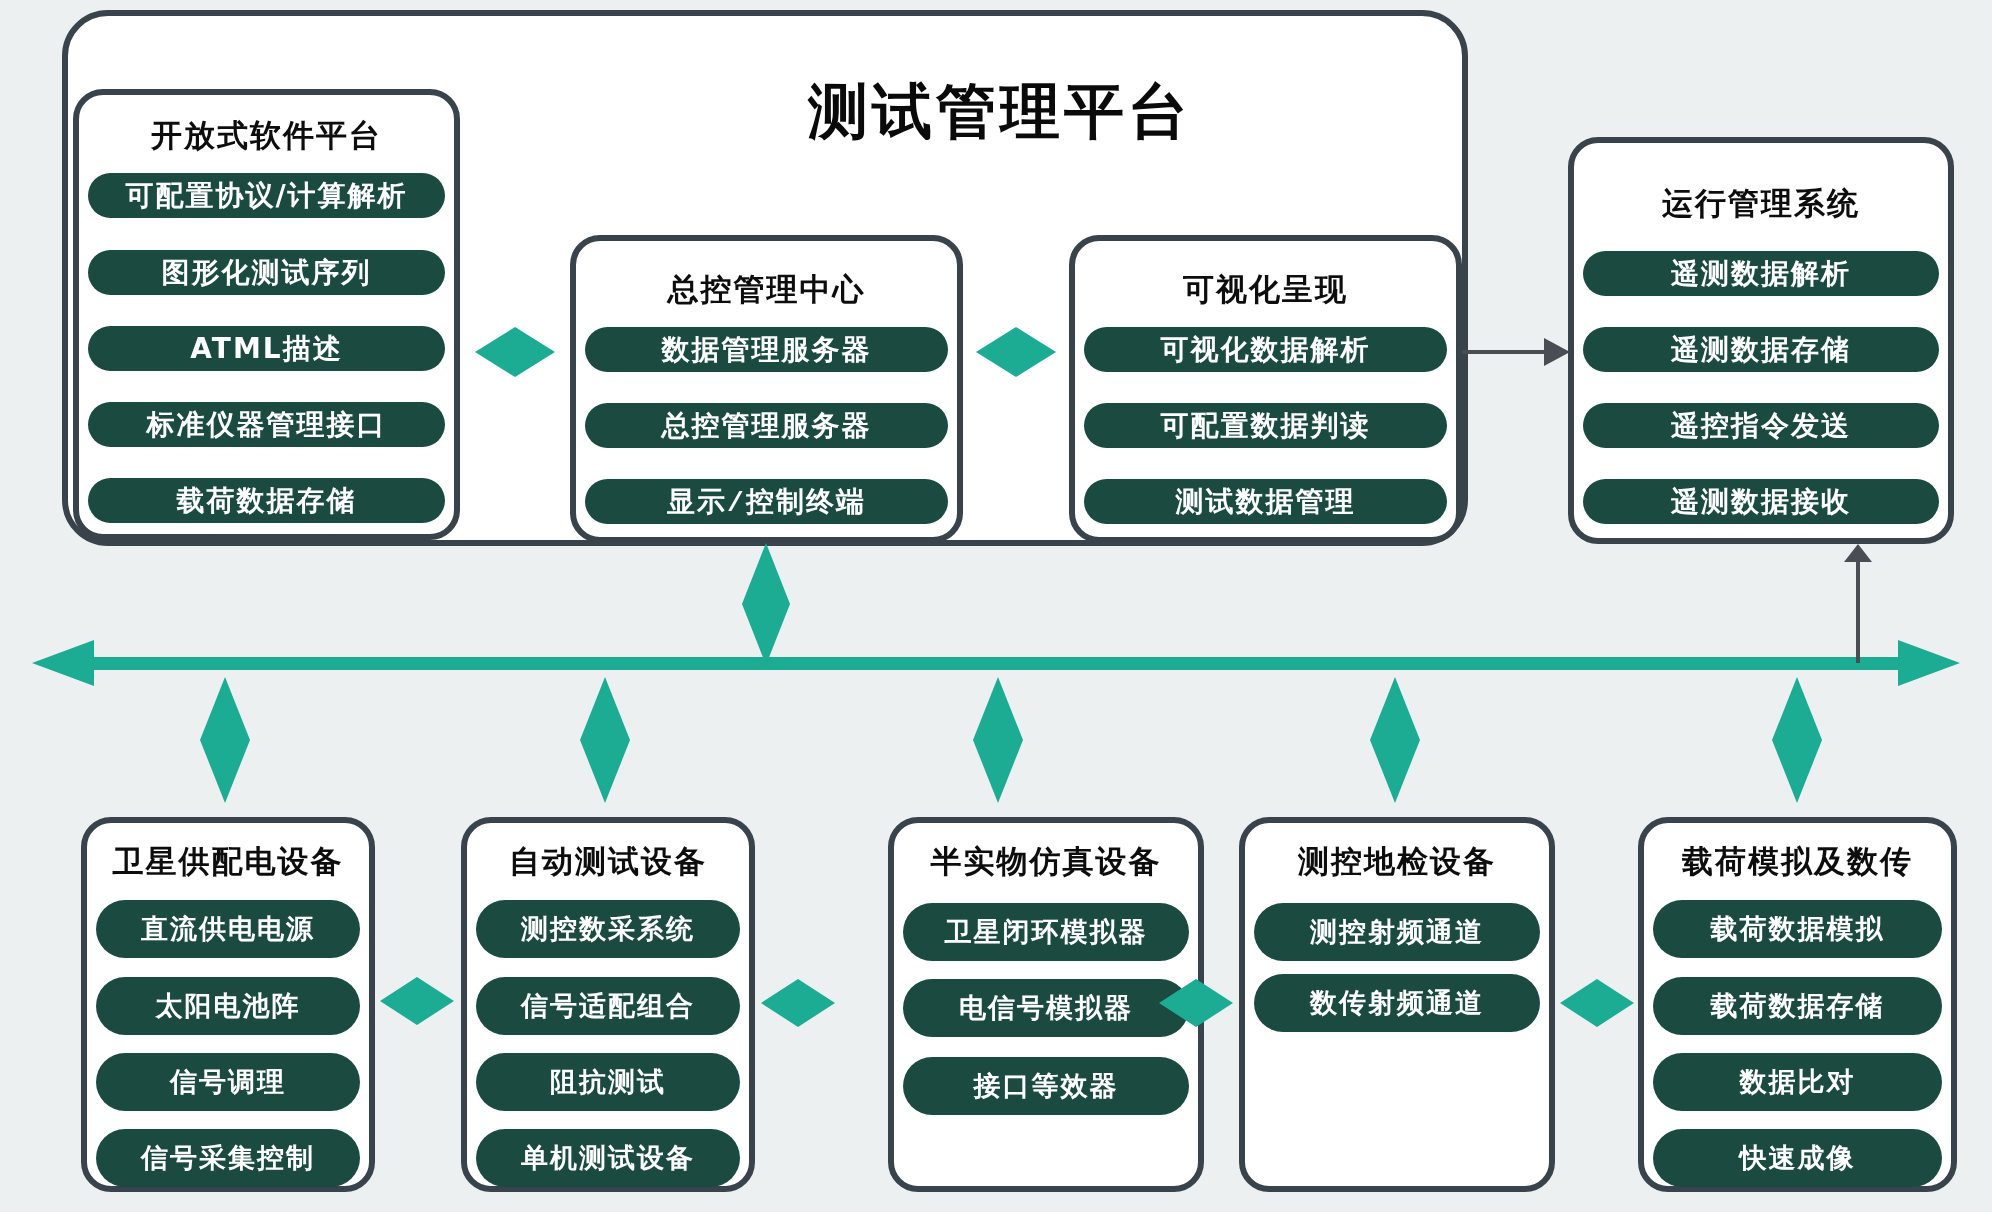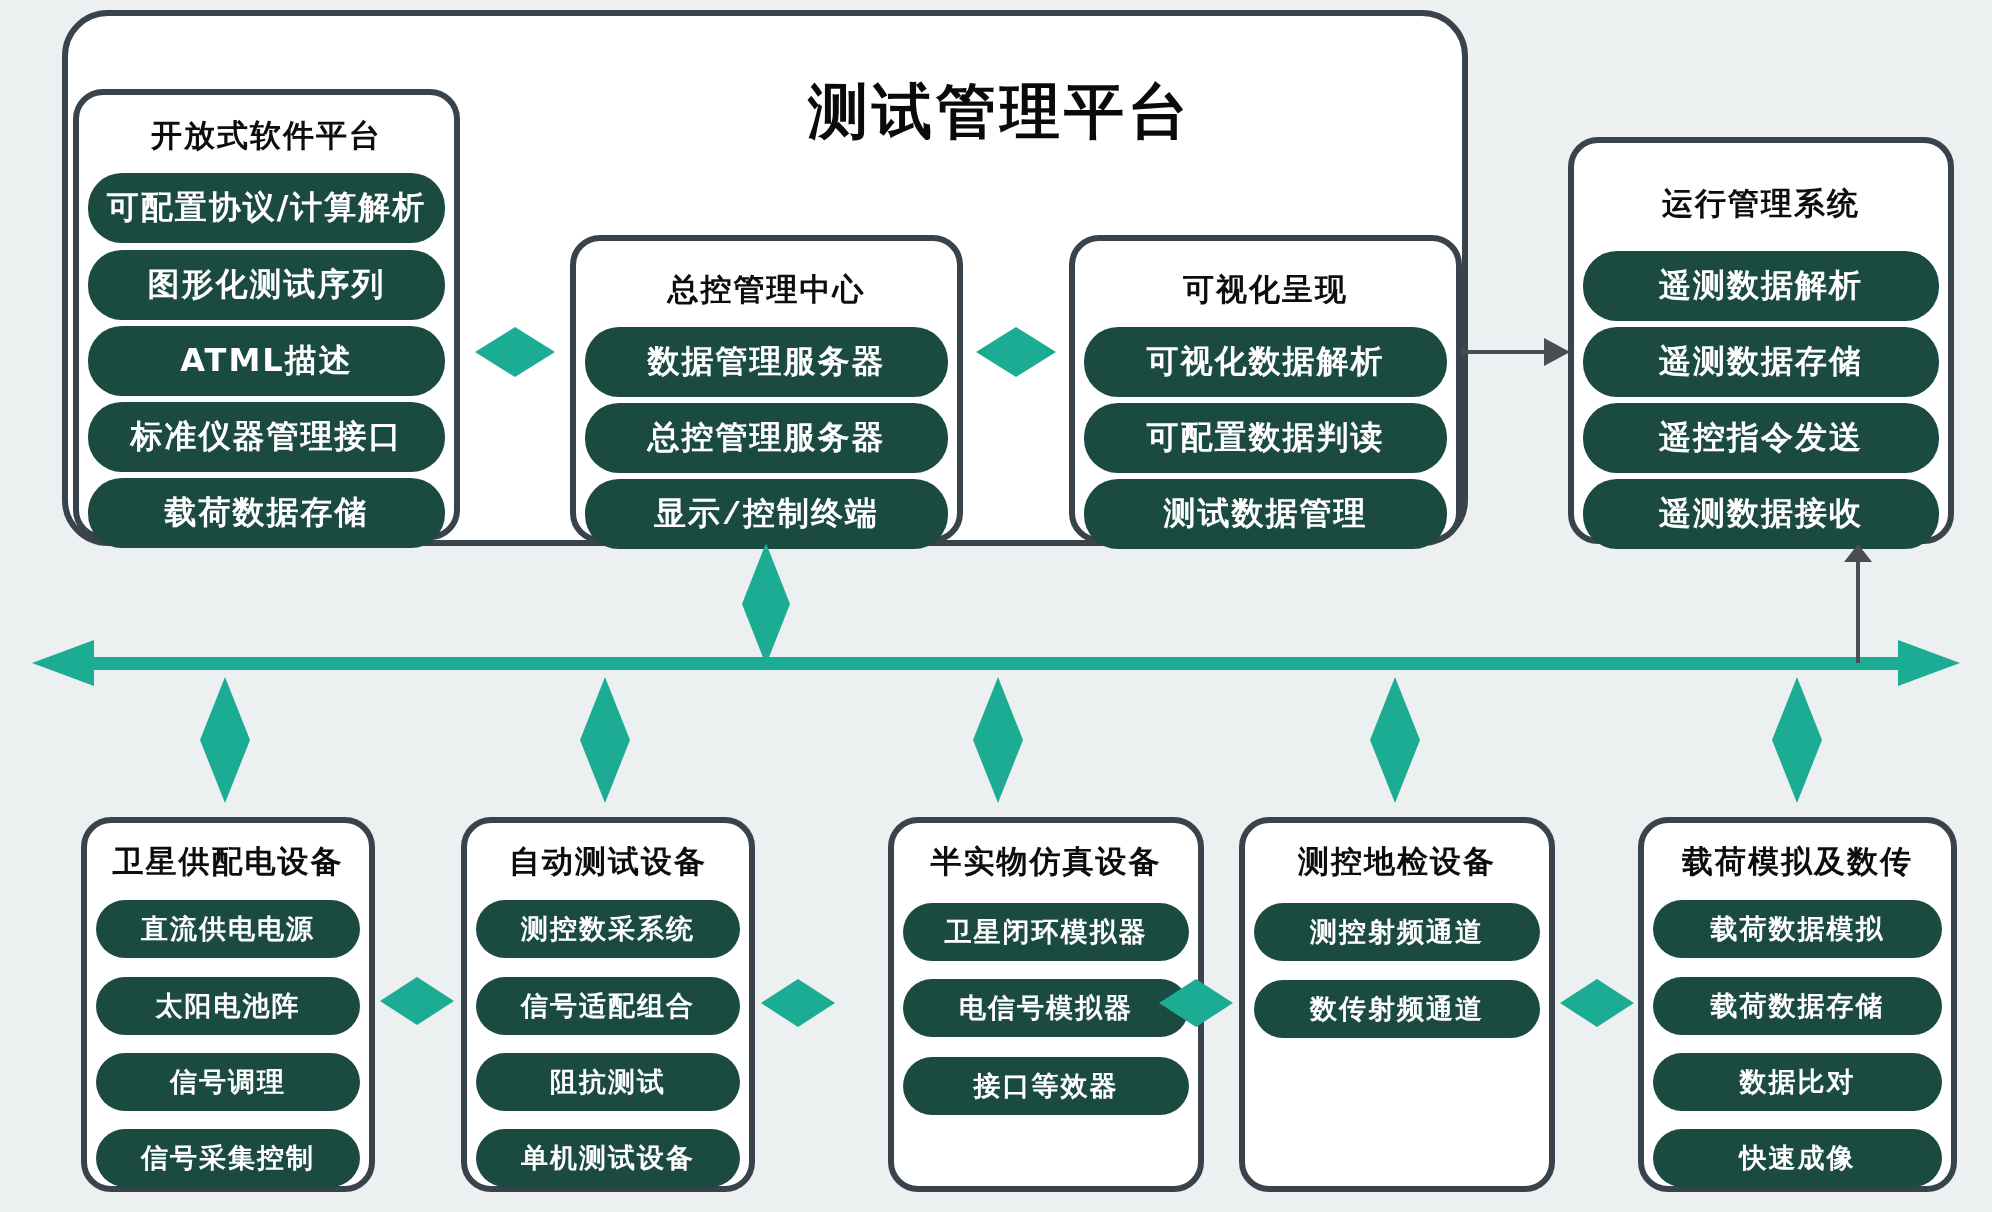--- a/index.html
+++ b/index.html
@@ -51,21 +51,21 @@
     background: #1a4a40;
     color: #ffffff;
     font-weight: 700;
     border-radius: 34px;
     display: flex;
     align-items: center;
     justify-content: center;
     letter-spacing: 2px;
     z-index: 3;
   }
-  .pill-lg { height: 70px; font-size: 32px; }
+  .pill-lg { height: 45px; font-size: 28px; }
   .pill-sm { height: 58px; font-size: 27px; }
   .diamond {
     position: absolute;
     background: #1bac93;
     clip-path: polygon(50% 0%, 100% 50%, 50% 100%, 0% 50%);
     z-index: 4;
   }
   .bus-line {
     position: absolute;
     left: 88px;
@@ -170,21 +170,21 @@
   <div class="panel inner-panel" style="left:840px; top:817px; width:316px; height:375px;margin-left:48px;">
     <div class="panel-title" style="top:18px;">半实物仿真设备</div>
     <div class="pill pill-sm" style="top:80px;">卫星闭环模拟器</div>
     <div class="pill pill-sm" style="top:156px;">电信号模拟器</div>
     <div class="pill pill-sm" style="top:234px;">接口等效器</div>
   </div>
 
   <div class="panel inner-panel" style="left:1239px; top:817px; width:316px; height:375px;">
     <div class="panel-title" style="top:18px;">测控地检设备</div>
     <div class="pill pill-sm" style="top:80px;">测控射频通道</div>
-    <div class="pill pill-sm" style="top:157px;">数传射频通道</div>
+    <div class="pill pill-sm" style="top:151px;">数传射频通道</div>
   </div>
 
   <div class="panel inner-panel" style="left:1638px; top:817px; width:319px; height:375px;">
     <div class="panel-title" style="top:18px;">载荷模拟及数传</div>
     <div class="pill pill-sm" style="top:77px;">载荷数据模拟</div>
     <div class="pill pill-sm" style="top:154px;">载荷数据存储</div>
     <div class="pill pill-sm" style="top:230px;">数据比对</div>
     <div class="pill pill-sm" style="top:306px;">快速成像</div>
   </div>
 

